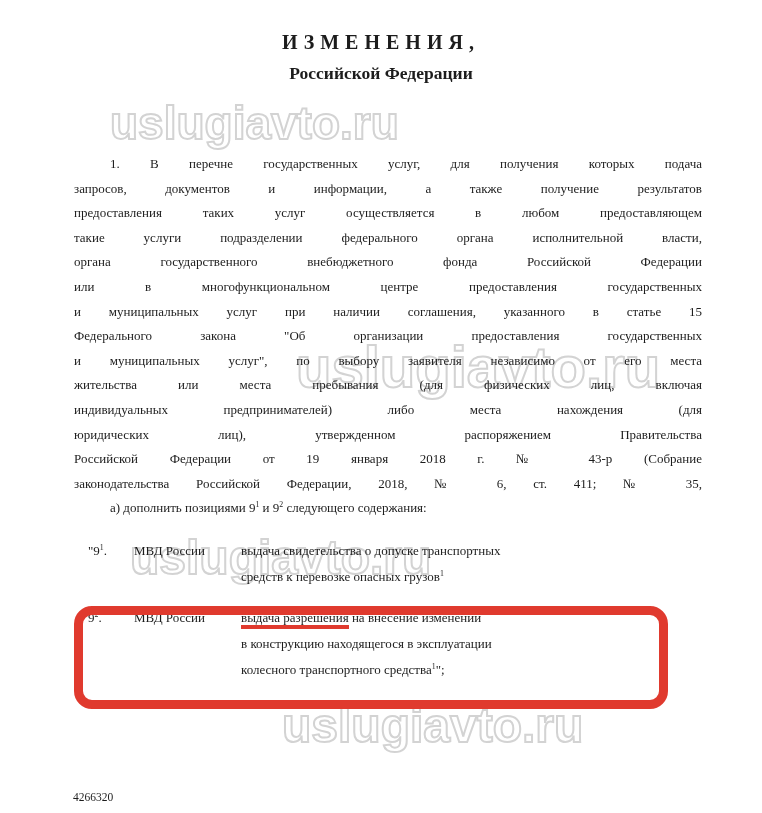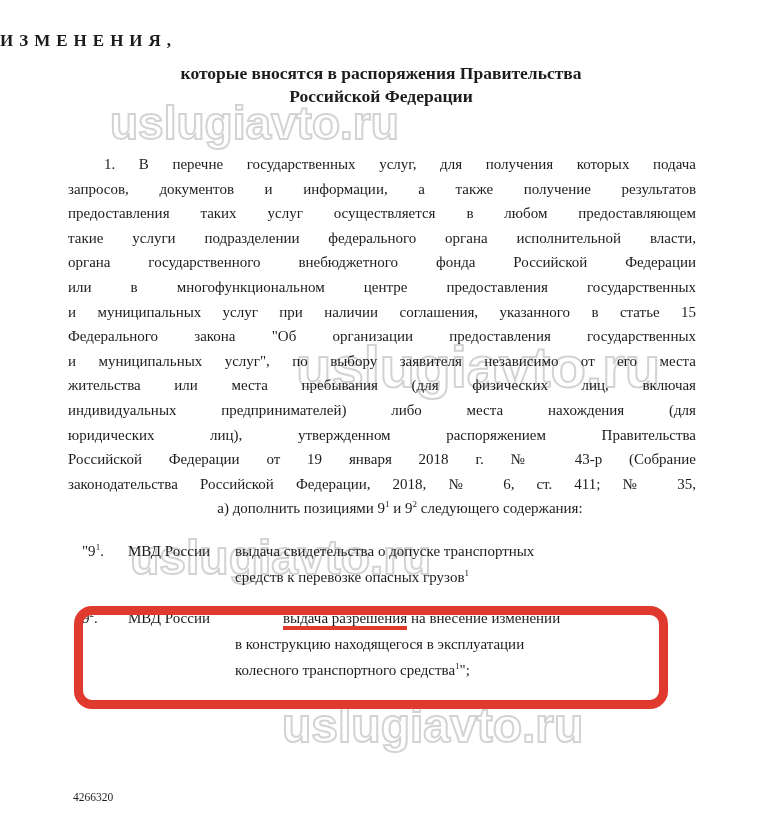--- a/index.html
+++ b/index.html
@@ -16,44 +16,44 @@
     -webkit-text-stroke:2px var(--wm,#d3d3d3);
     letter-spacing:0px;white-space:nowrap;user-select:none;line-height:1;
   }
   .wm1{left:110px;top:100px;font-size:46px;}
   .wm2{left:296px;top:338px;font-size:58px;}
   .wm3{left:130px;top:534px;font-size:48px;}
   .wm4{left:282px;top:702px;font-size:48px;}
   
   .title{
     position:absolute;top:31px;left:0;right:0;z-index:1;
-    font-weight:bold;font-size:17px;letter-spacing:6px;
+    text-align:center;font-weight:bold;font-size:20px;letter-spacing:6px;
   }
   .subtitle{
     position:absolute;top:62px;left:0;right:0;z-index:1;
     text-align:center;font-weight:bold;font-size:17.5px;line-height:22.5px;
   }
   
   .content{
-    position:absolute;left:68px;top:152px;width:628px;z-index:1;
-    font-size:15px;line-height:24.6px;
+    position:absolute;left:74px;top:152px;width:628px;z-index:1;
+    font-size:13px;line-height:24.6px;
   }
   .jline{text-align:justify;text-align-last:justify;}
   .plines .pline:first-child{text-indent:36px;}
   .plast{text-align:left;}
-  .sub{text-indent:36px;text-align:center;}
+  .sub{text-indent:36px;}
   sup{font-size:0.6em;vertical-align:super;line-height:0;}
   
   .row{display:flex;line-height:26px;}
   .row1{margin-top:17px;}
   .row2{margin-top:15px;}
   .c-num{width:60px;padding-left:14px;box-sizing:border-box;flex:none;}
   .c-org{width:107px;flex:none;}
   .c-desc{flex:1;}
-  .u-red{border-bottom:4px solid var(--red,#e03a2e);margin-left:48px;}
+  .u-red{border-bottom:4px solid var(--red,#e03a2e);}
   
   .hl-box{
     position:absolute;left:74px;top:606px;width:594px;height:103px;
     box-sizing:border-box;border:9px solid var(--red,#e03a2e);
     border-radius:18px;z-index:2;background:transparent;
   }
   .footer{position:absolute;left:73px;top:791px;font-size:11.5px;z-index:1;font-family:Liberation Serif, serif;}
 </style>
 </head>
 <body>
@@ -61,21 +61,20 @@
 <div class="page">
 
   <div class="watermark wm1">uslugiavto.ru</div>
   <div class="watermark wm2">uslugiavto.ru</div>
   <div class="watermark wm3">uslugiavto.ru</div>
   <div class="watermark wm4">uslugiavto.ru</div>
 
   <div class="title">ИЗМЕНЕНИЯ,</div>
 
   <div class="subtitle">
-    <div>которые вносятся в распоряжения Правительства</div>
     <div>Российской Федерации</div>
   </div>
 
   <div class="content">
     <div class="plines">
         <div class="pline jline">1. В перечне государственных услуг, для получения которых подача</div>
         <div class="pline jline">запросов, документов и информации, а также получение результатов</div>
         <div class="pline jline">предоставления таких услуг осуществляется в любом предоставляющем</div>
         <div class="pline jline">такие услуги подразделении федерального органа исполнительной власти,</div>
         <div class="pline jline">органа государственного внебюджетного фонда Российской Федерации</div>

